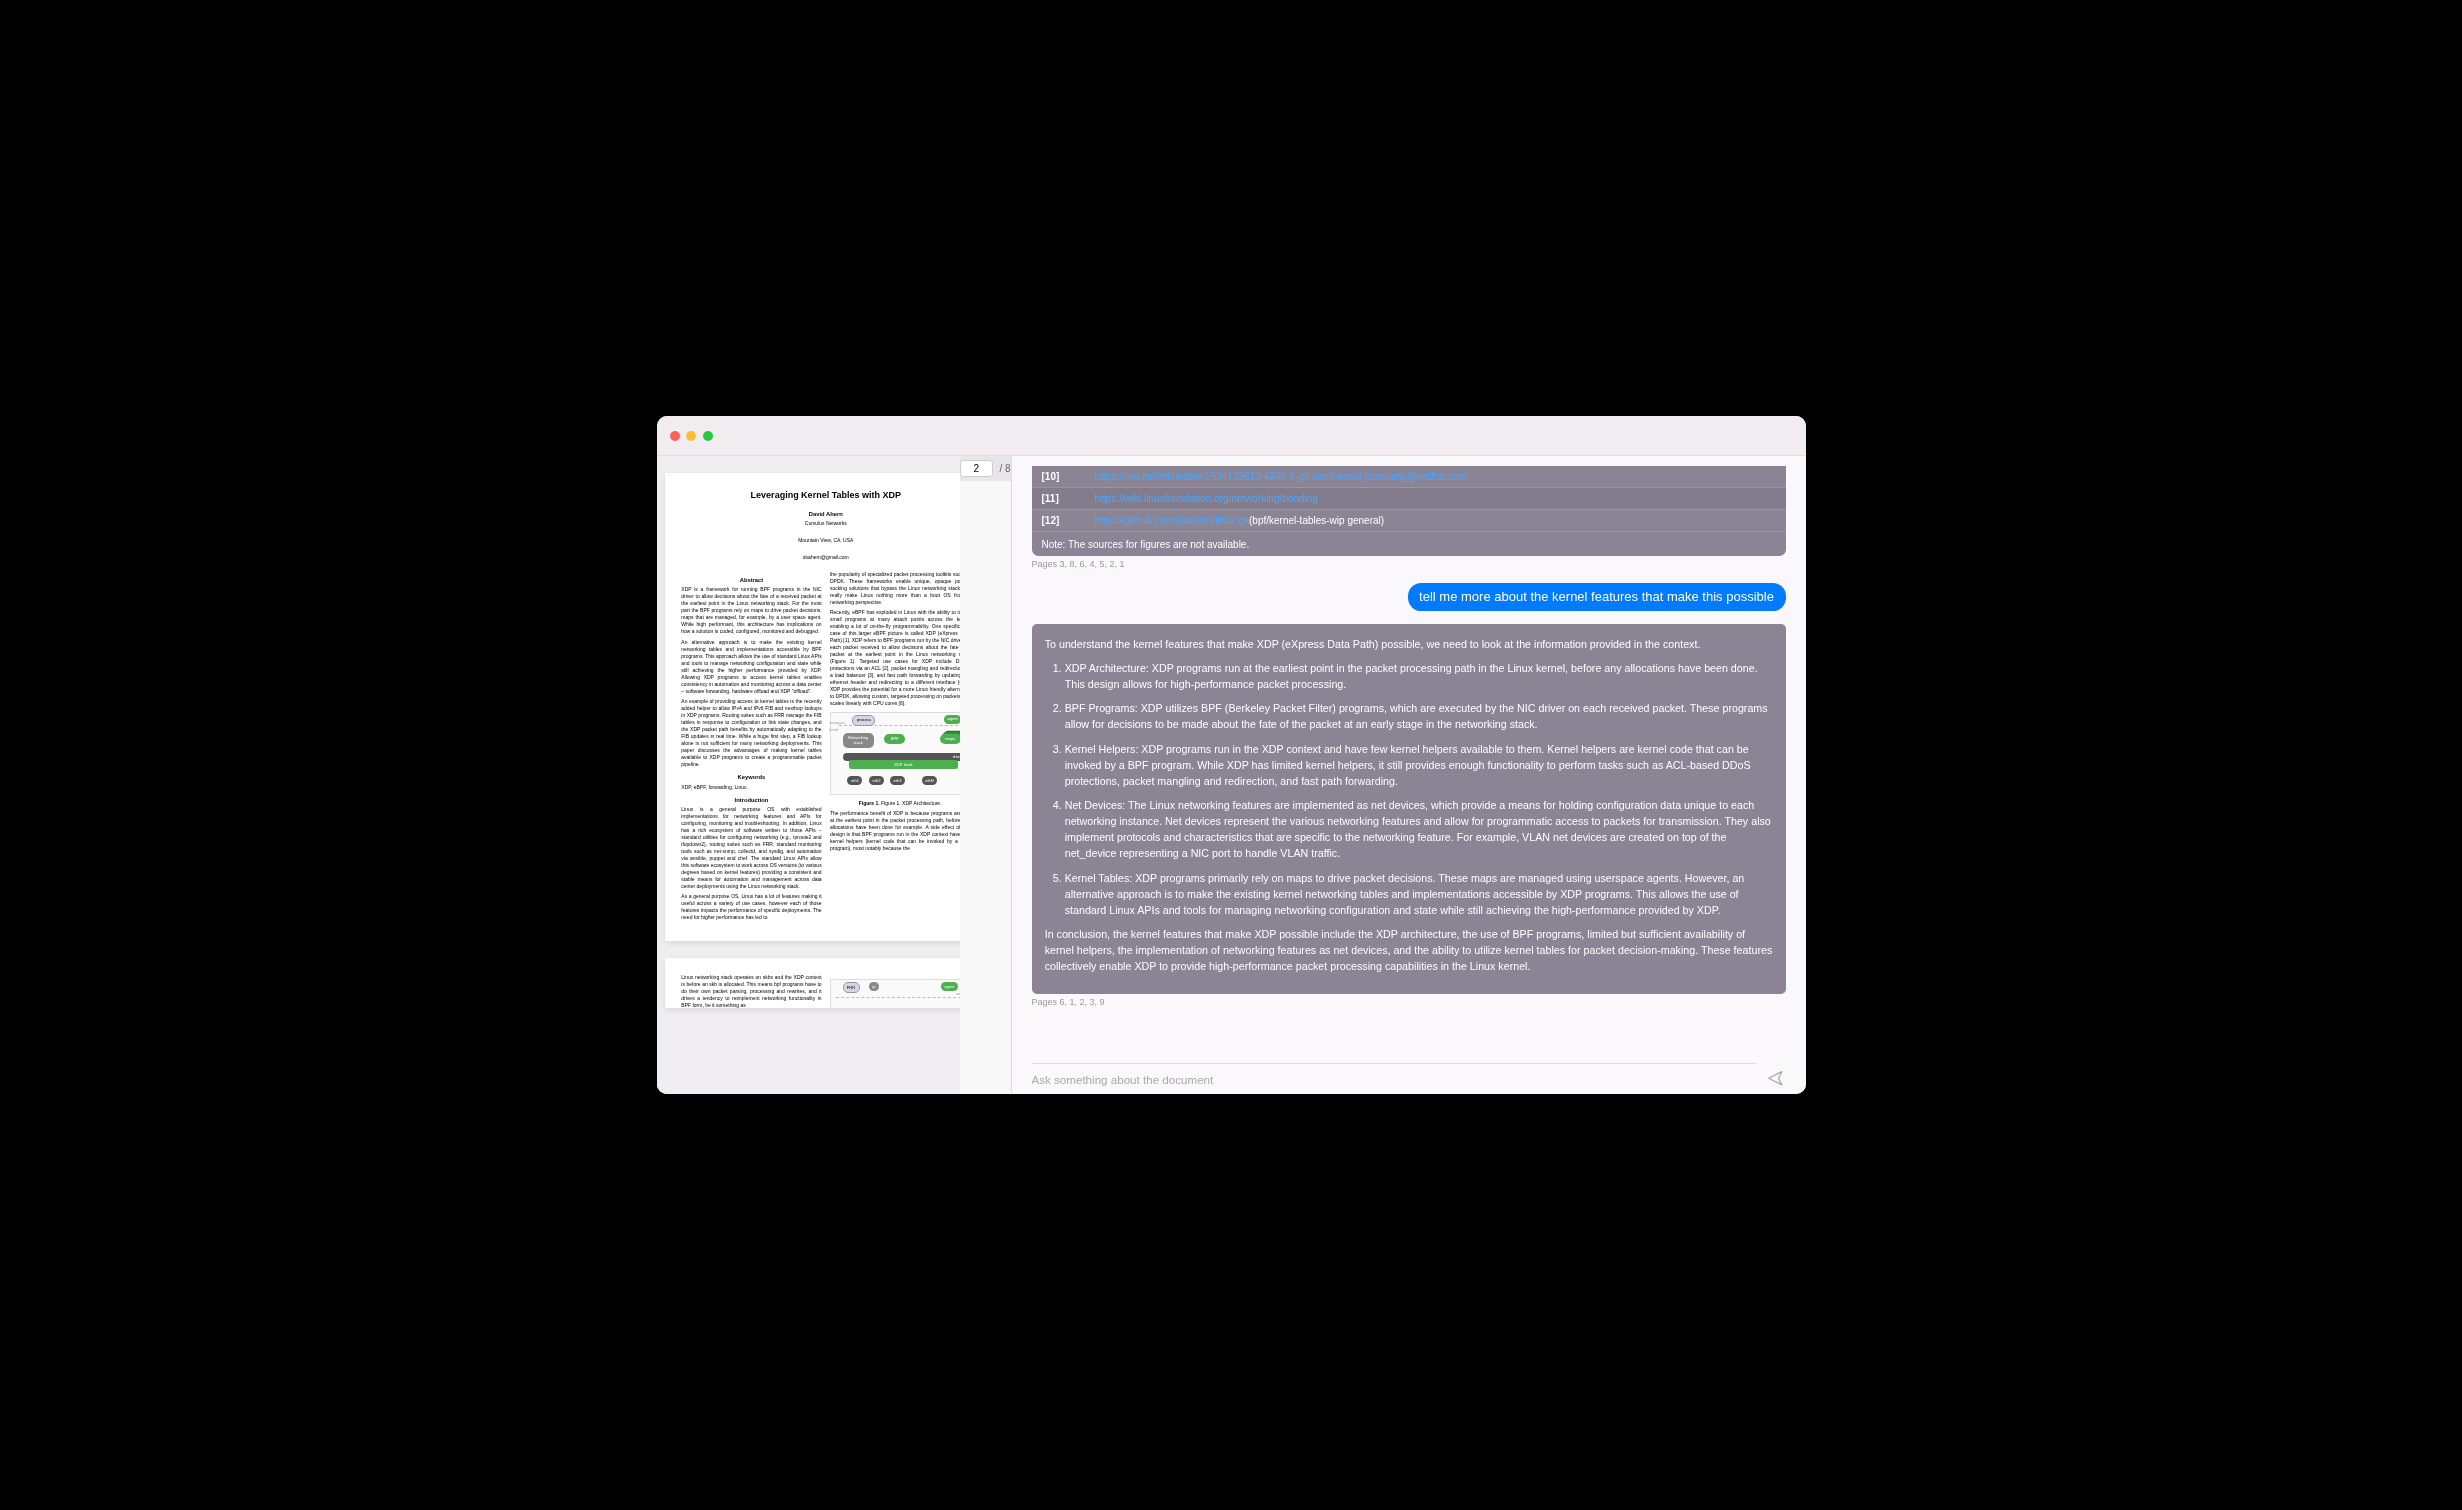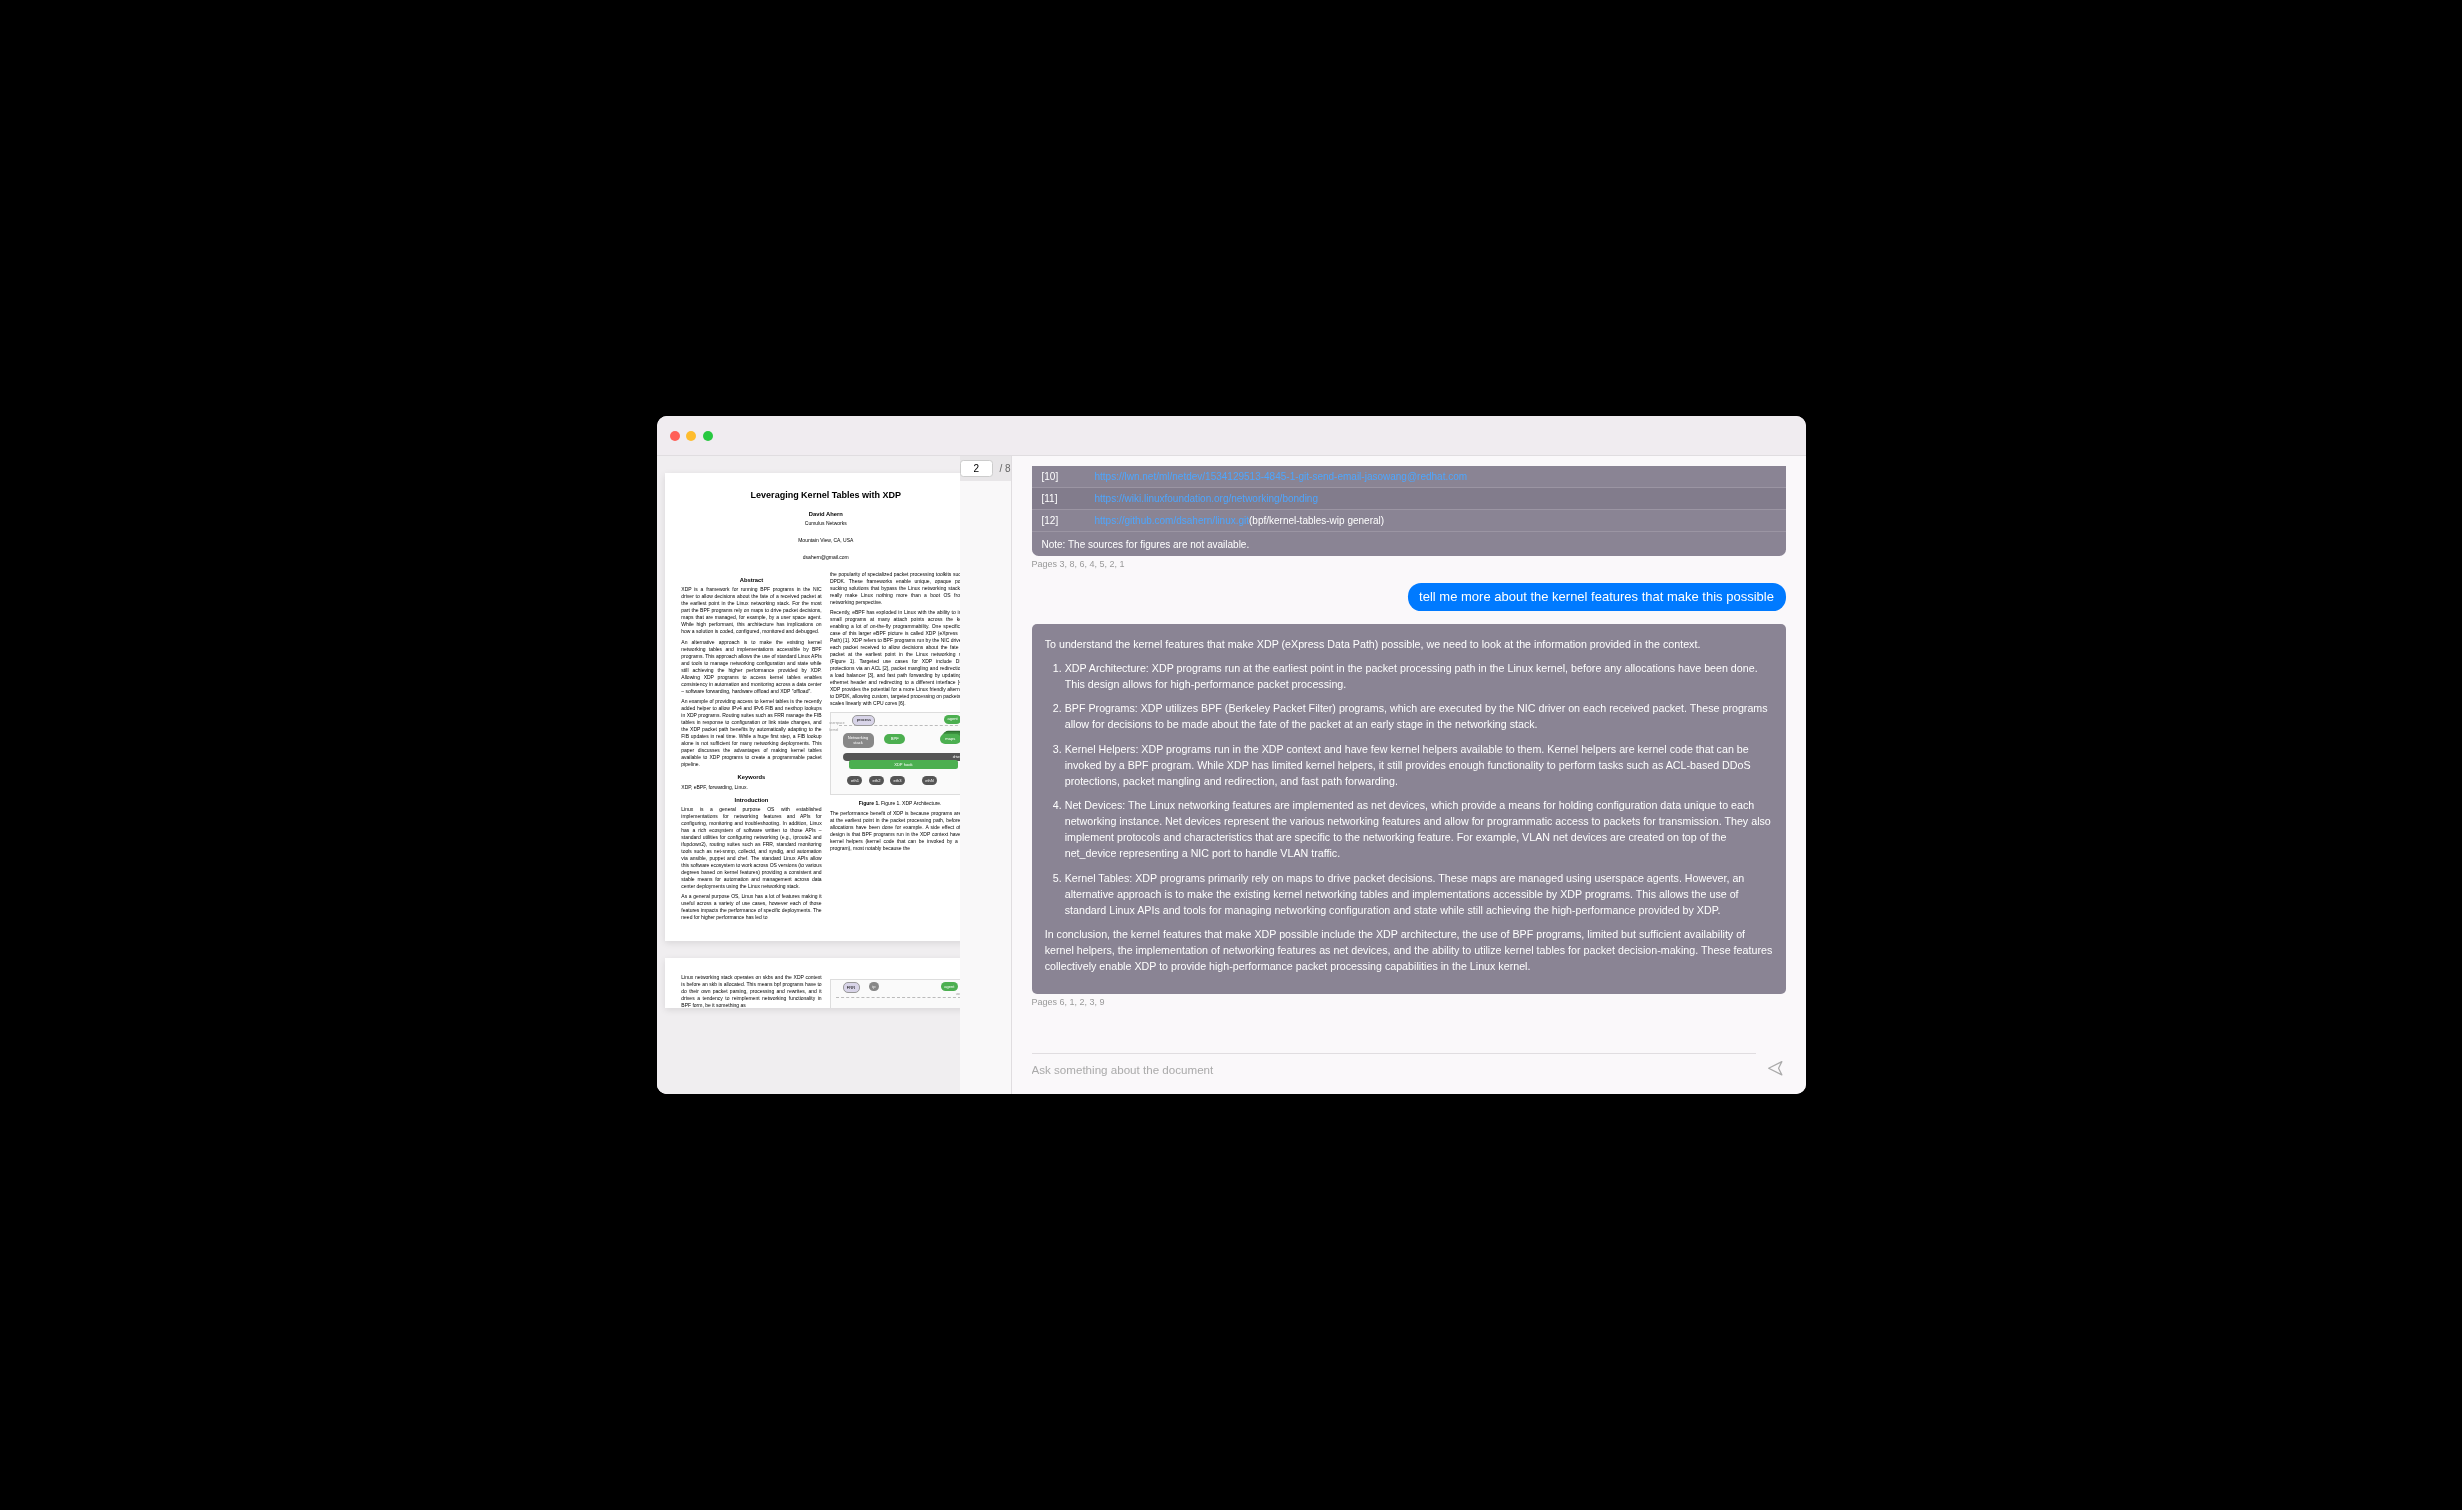--- a/index.html
+++ b/index.html
@@ -129,21 +129,21 @@
       overflow: hidden;
       margin-bottom: 3.3px;
     }
     .ref-row {
       display: flex;
       padding: 5px 10px;
       font-size: 10px;
       border-bottom: 0.8px solid #9b95a3;
     }
     .ref-row:nth-child(even) { background: #827c8c; }
-    .ref-num { width: 53px; color: #fff; }
+    .ref-num { width: 53px; color: #fff; font-weight: bold; }
     .ref-link { color: #4da6ff; }
     .ref-extra { color: #fff; }
     .ref-note {
       padding: 6.6px 10px;
       color: #fff;
       font-size: 10px;
     }
     .pages-label {
       font-size: 9px;
       color: #999;
@@ -168,21 +168,21 @@
       padding: 11.6px 13.2px;
       color: #fff;
       font-size: 10.7px;
       line-height: 1.5;
       margin-bottom: 3.3px;
     }
     .ai-para { margin-bottom: 8.3px; }
     .ai-list { list-style: decimal; padding-left: 20px; }
     .ai-list li { margin-bottom: 8.3px; }
     .chat-input-bar {
-      padding: 10px 20px 10px;
+      padding: 10px 20px 0;
       display: flex;
       align-items: center;
       gap: 10px;
     }
     .chat-input {
       flex: 1;
       border: none;
       background: transparent;
       font-size: 11.6px;
       color: #333;

